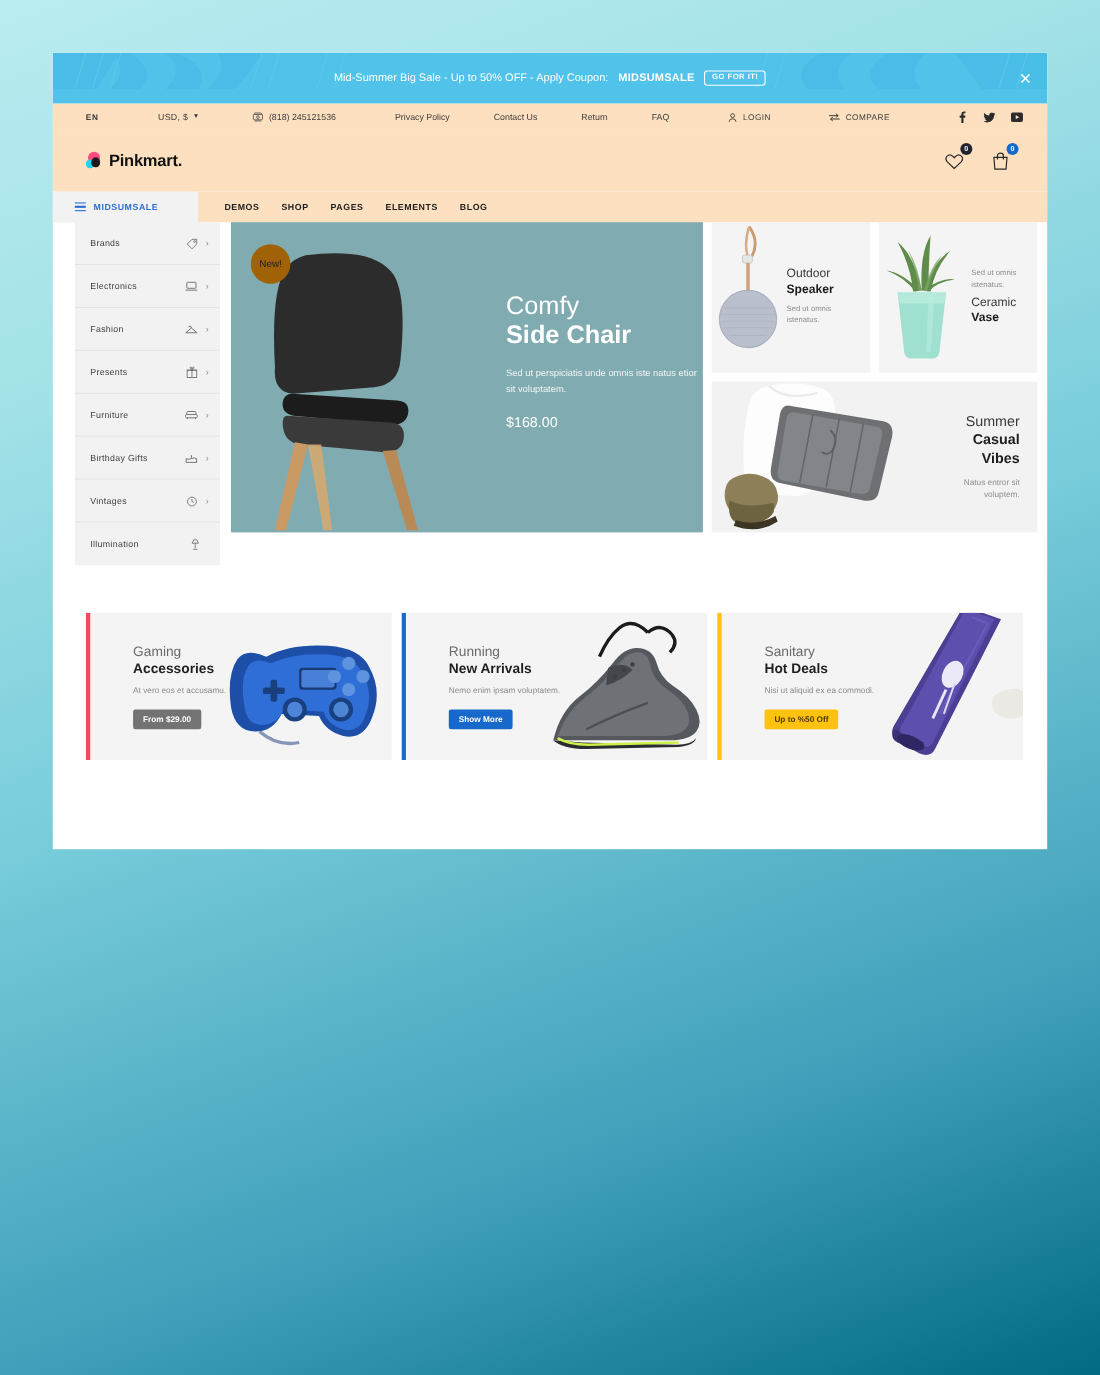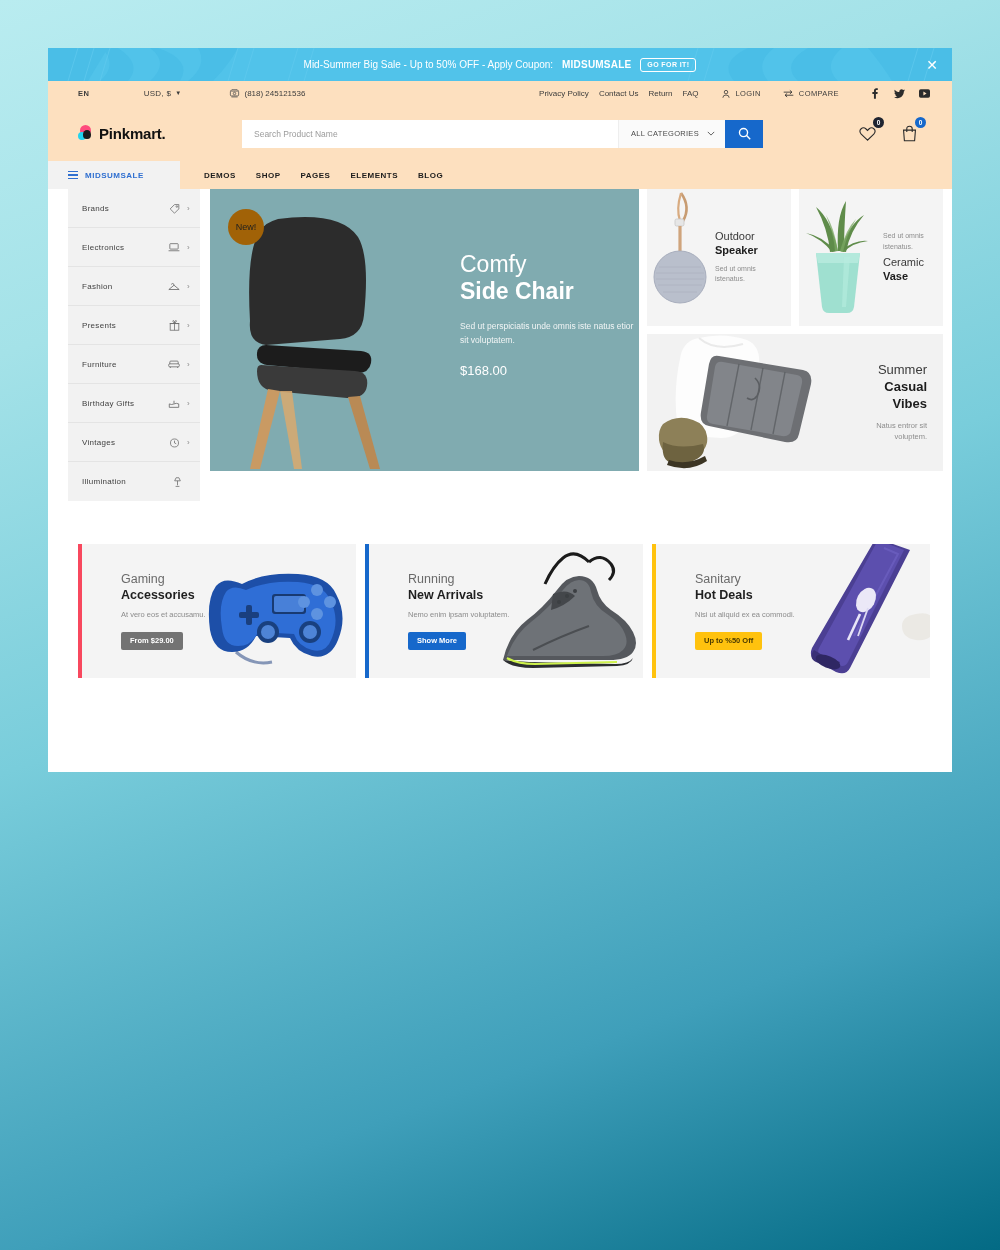--- a/index.html
+++ b/index.html
@@ -15,21 +15,21 @@
     position: absolute;
     left: 48px; top: 48px;
     width: 904px; height: 724px;
     background: #ffffff;
     overflow: hidden;
   }
 
   
   .promo {
     position: relative;
-    height: 33px;
+    height: 46px;
     background: #51c3ea;
     overflow: hidden;
     display: flex; align-items: center; justify-content: center;
   }
   .promo-leaves { position: absolute; inset: 0; opacity: .45; }
   .promo-inner {
     position: relative; z-index: 2;
     display: flex; align-items: center; gap: 9px;
     font-size: 10px; color: #ffffff;
     white-space: nowrap;
@@ -61,21 +61,21 @@
     display: flex; align-items: center;
     padding: 0 22px 0 30px;
     font-size: 8px; color: #3c3c3c;
   }
   .u-left { display: flex; align-items: center; gap: 14px; }
   .u-item { display: flex; align-items: center; gap: 4px; white-space: nowrap; }
   .u-lang { letter-spacing: .6px; font-weight: bold; font-size: 7.5px; padding-right: 40px; }
   .u-curr { letter-spacing: .3px; padding-right: 34px; }
   .caret { font-size: 6px; position: relative; top: -1px; }
   .u-phone svg { display: block; }
-  .u-right { margin-left: auto; display: flex; align-items: center; }
+  .u-right { margin-left: auto; display: flex; align-items: center; gap: 30px; }
   .u-link { padding: 0 5px; white-space: nowrap; }
   .u-account { display: flex; align-items: center; gap: 4px; margin-left: 18px; letter-spacing: .4px; font-size: 7.5px; }
   .u-compare { display: flex; align-items: center; gap: 5px; margin-left: 22px; letter-spacing: .4px; font-size: 7.5px; }
   .u-social { display: flex; align-items: center; gap: 14px; margin-left: 30px; }
   .soc { width: 11px; height: 11px; display: flex; align-items: center; justify-content: center; color: #2c2c2c; }
 
   
   .header {
     background: #fde0bf;
     height: 55px;
@@ -318,35 +318,20 @@
   <div class="header">
     <div class="logo">
       <span class="logo-mark">
         <i class="lm-pink"></i>
           <i class="lm-cyan"></i>
           <i class="lm-dark"></i>
       </span>
       <span class="logo-text">Pinkmart.</span>
     </div>
 
-    <div class="searchbar">
-      <input class="search-input" type="text" placeholder="Search Product Name" style="">
-      <div class="search-cats">
-        <span>ALL CATEGORIES</span>
-        <svg width="8" height="5" viewBox="0 0 10 6" fill="none" stroke="#5b5b5b" stroke-width="1.2">
-            <path d="M1 1 L5 5 L9 1"></path>
-          </svg>
-      </div>
-      <button class="search-btn">
-        <svg width="13" height="13" viewBox="0 0 16 16" fill="none" stroke="#ffffff" stroke-width="1.7">
-          <circle cx="6.8" cy="6.8" r="5"></circle>
-            <path d="M10.6 10.6 L15 15"></path>
-        </svg>
-      </button>
-    </div>
 
     <div class="head-icons">
       <span class="hicon">
         <svg width="17" height="16" viewBox="0 0 20 18" fill="none" stroke="#2b2b2b" stroke-width="1.3">
           <path d="M10 16.3 L2.6 9.2 Q-0.3 6 2.3 3.1 Q5.2 0.2 8.3 3.1 L10 4.8 L11.7 3.1 Q14.8 0.2 17.7 3.1 Q20.3 6 17.4 9.2 Z"></path>
         </svg>
         <span class="badge badge-dark">0</span>
       </span>
       <span class="hicon">
         <svg width="17" height="17" viewBox="0 0 20 20" fill="none" stroke="#2b2b2b" stroke-width="1.3">

